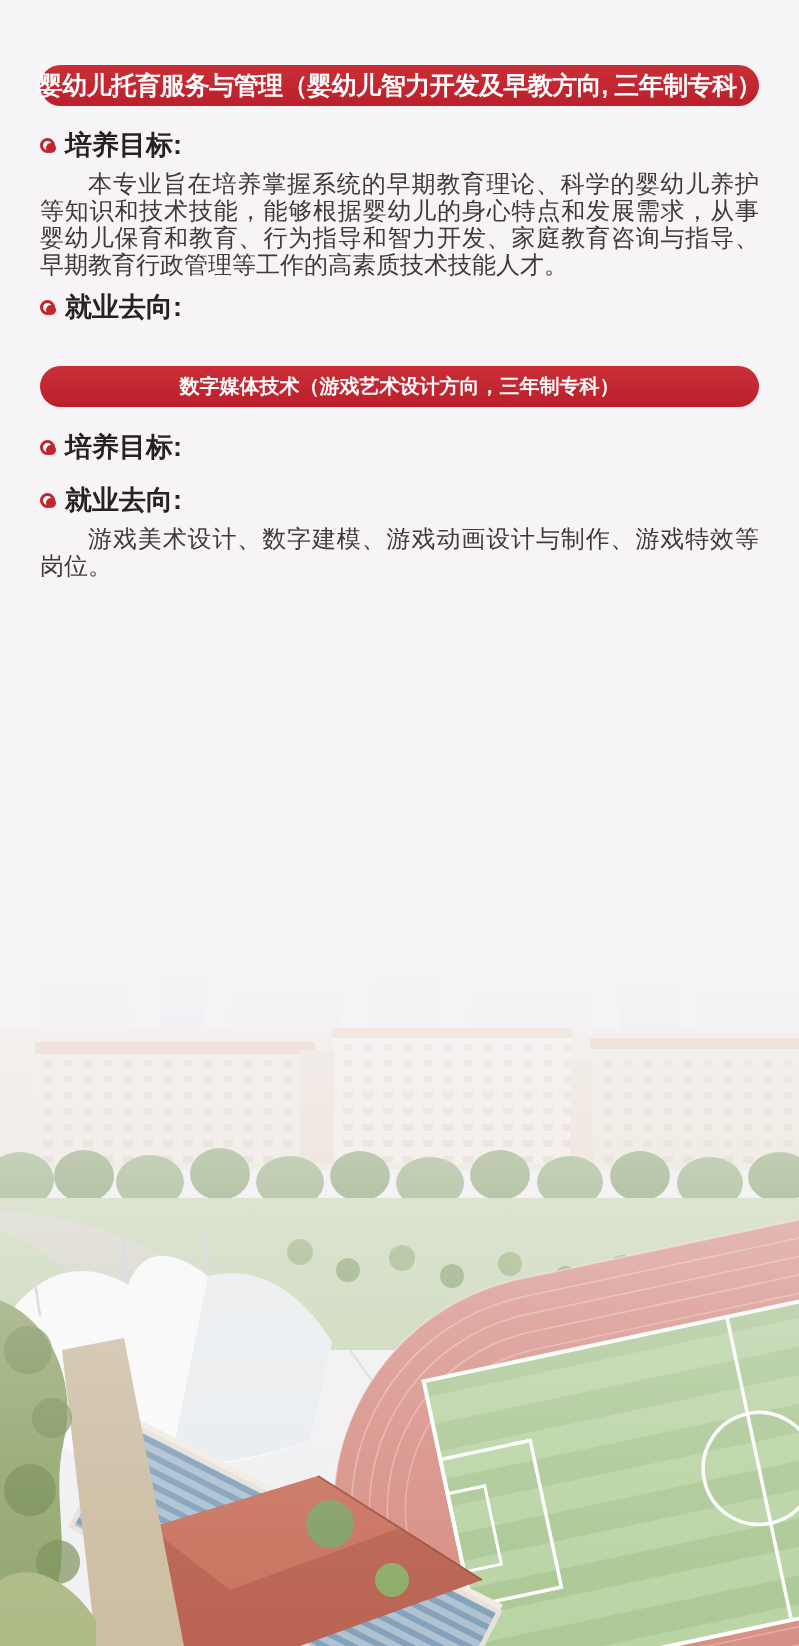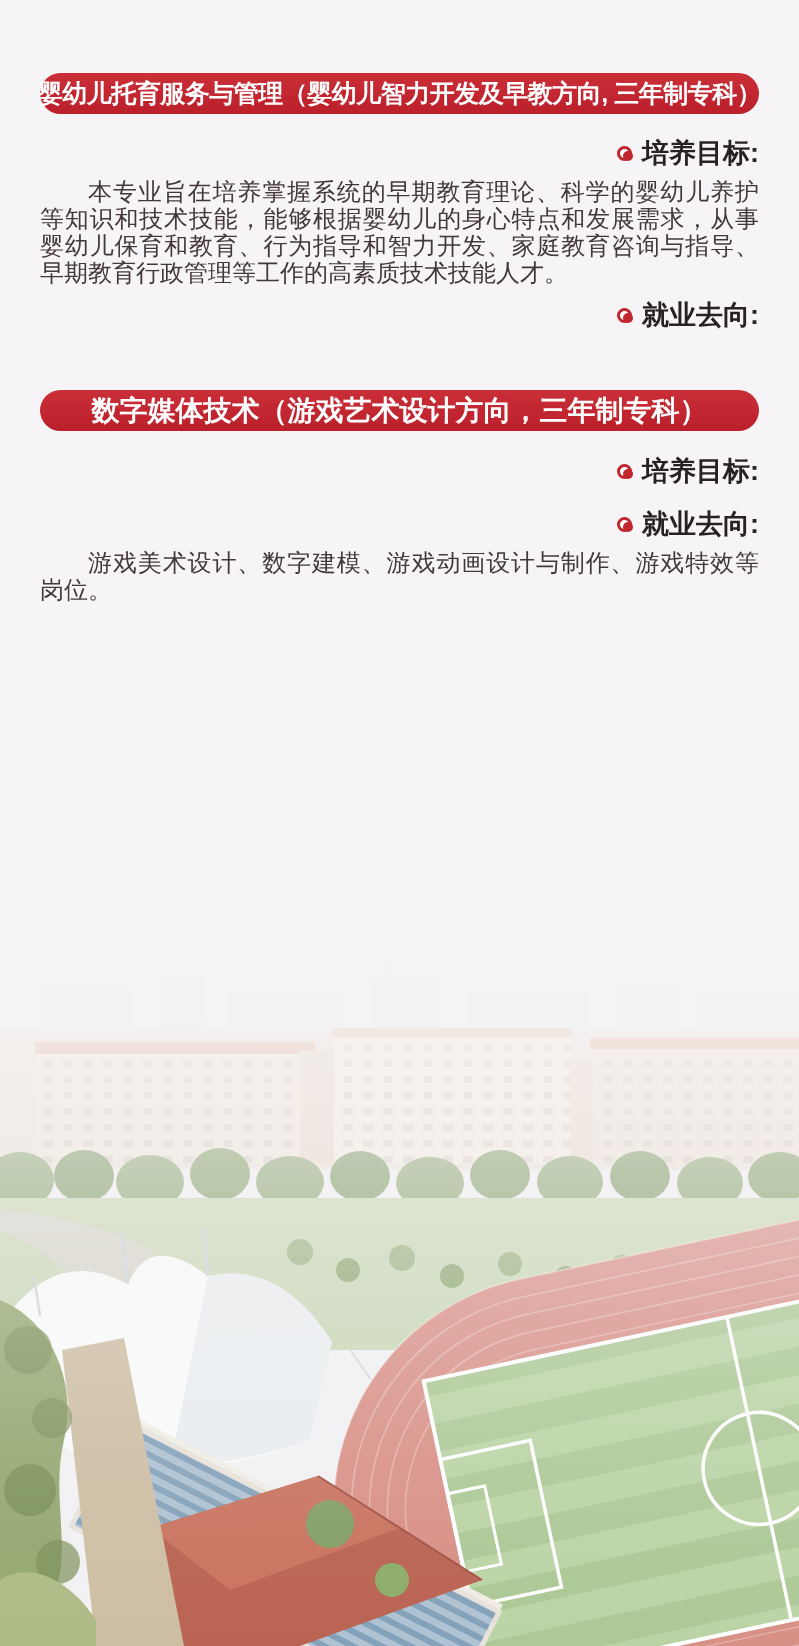--- a/index.html
+++ b/index.html
@@ -9,35 +9,34 @@
     --heading-color:#272122;
     --body-text-color:#423839;
   }
   *{box-sizing:border-box;}
   html,body{margin:0;padding:0;}
   body{
     width:799px;height:1646px;position:relative;overflow:hidden;
     background:var(--background);
     font-family:"Liberation Sans","DejaVu Sans",sans-serif;
   }
-  .content{position:relative;z-index:2;padding:8px 40px;}
+  .content{position:relative;z-index:2;padding:0 40px;}
   .banner{
     height:41px;border-radius:21px;
     background:linear-gradient(180deg,#ca2e37 0%,#bb1f2a 100%);
     color:var(--banner-text-color);
     font-weight:bold;display:flex;align-items:center;justify-content:center;
     white-space:nowrap;
   }
   .banner.b1{margin-top:65px;font-size:25px;letter-spacing:-0.5px;}
-  .banner.b2{margin-top:62px;font-size:28px;}
+  .banner.b2{margin-top:46px;font-size:20px;}
   .heading{
     display:flex;align-items:center;gap:10px;
     font-size:27px;font-weight:bold;color:var(--heading-color);
     line-height:26px;
-    justify-content:flex-end;
   }
   .heading.h-first{margin-top:26px;}
   .heading.h-second{margin-top:16px;}
   .heading.h-third{margin-top:27px;}
   .heading.h-fourth{margin-top:27px;}
   .bullet{
     width:15px;height:15px;border:3.5px solid var(--accent-red);
     border-radius:50%;position:relative;flex:0 0 auto;background:#fff;
   }
   .bullet::after{

